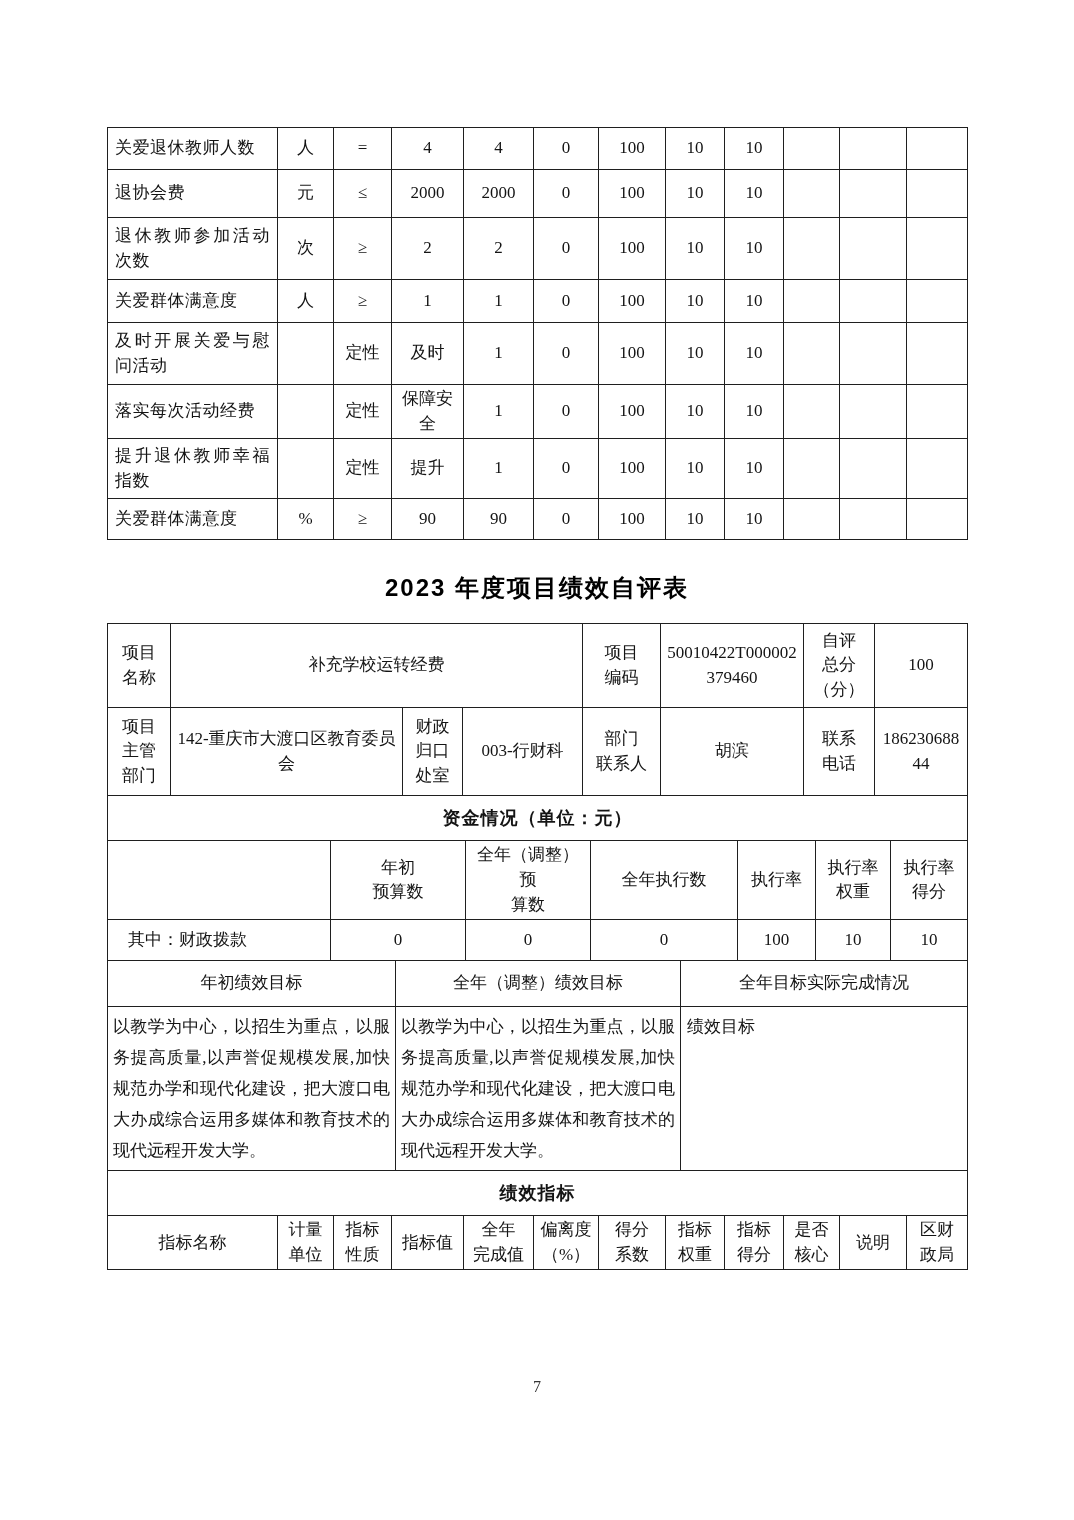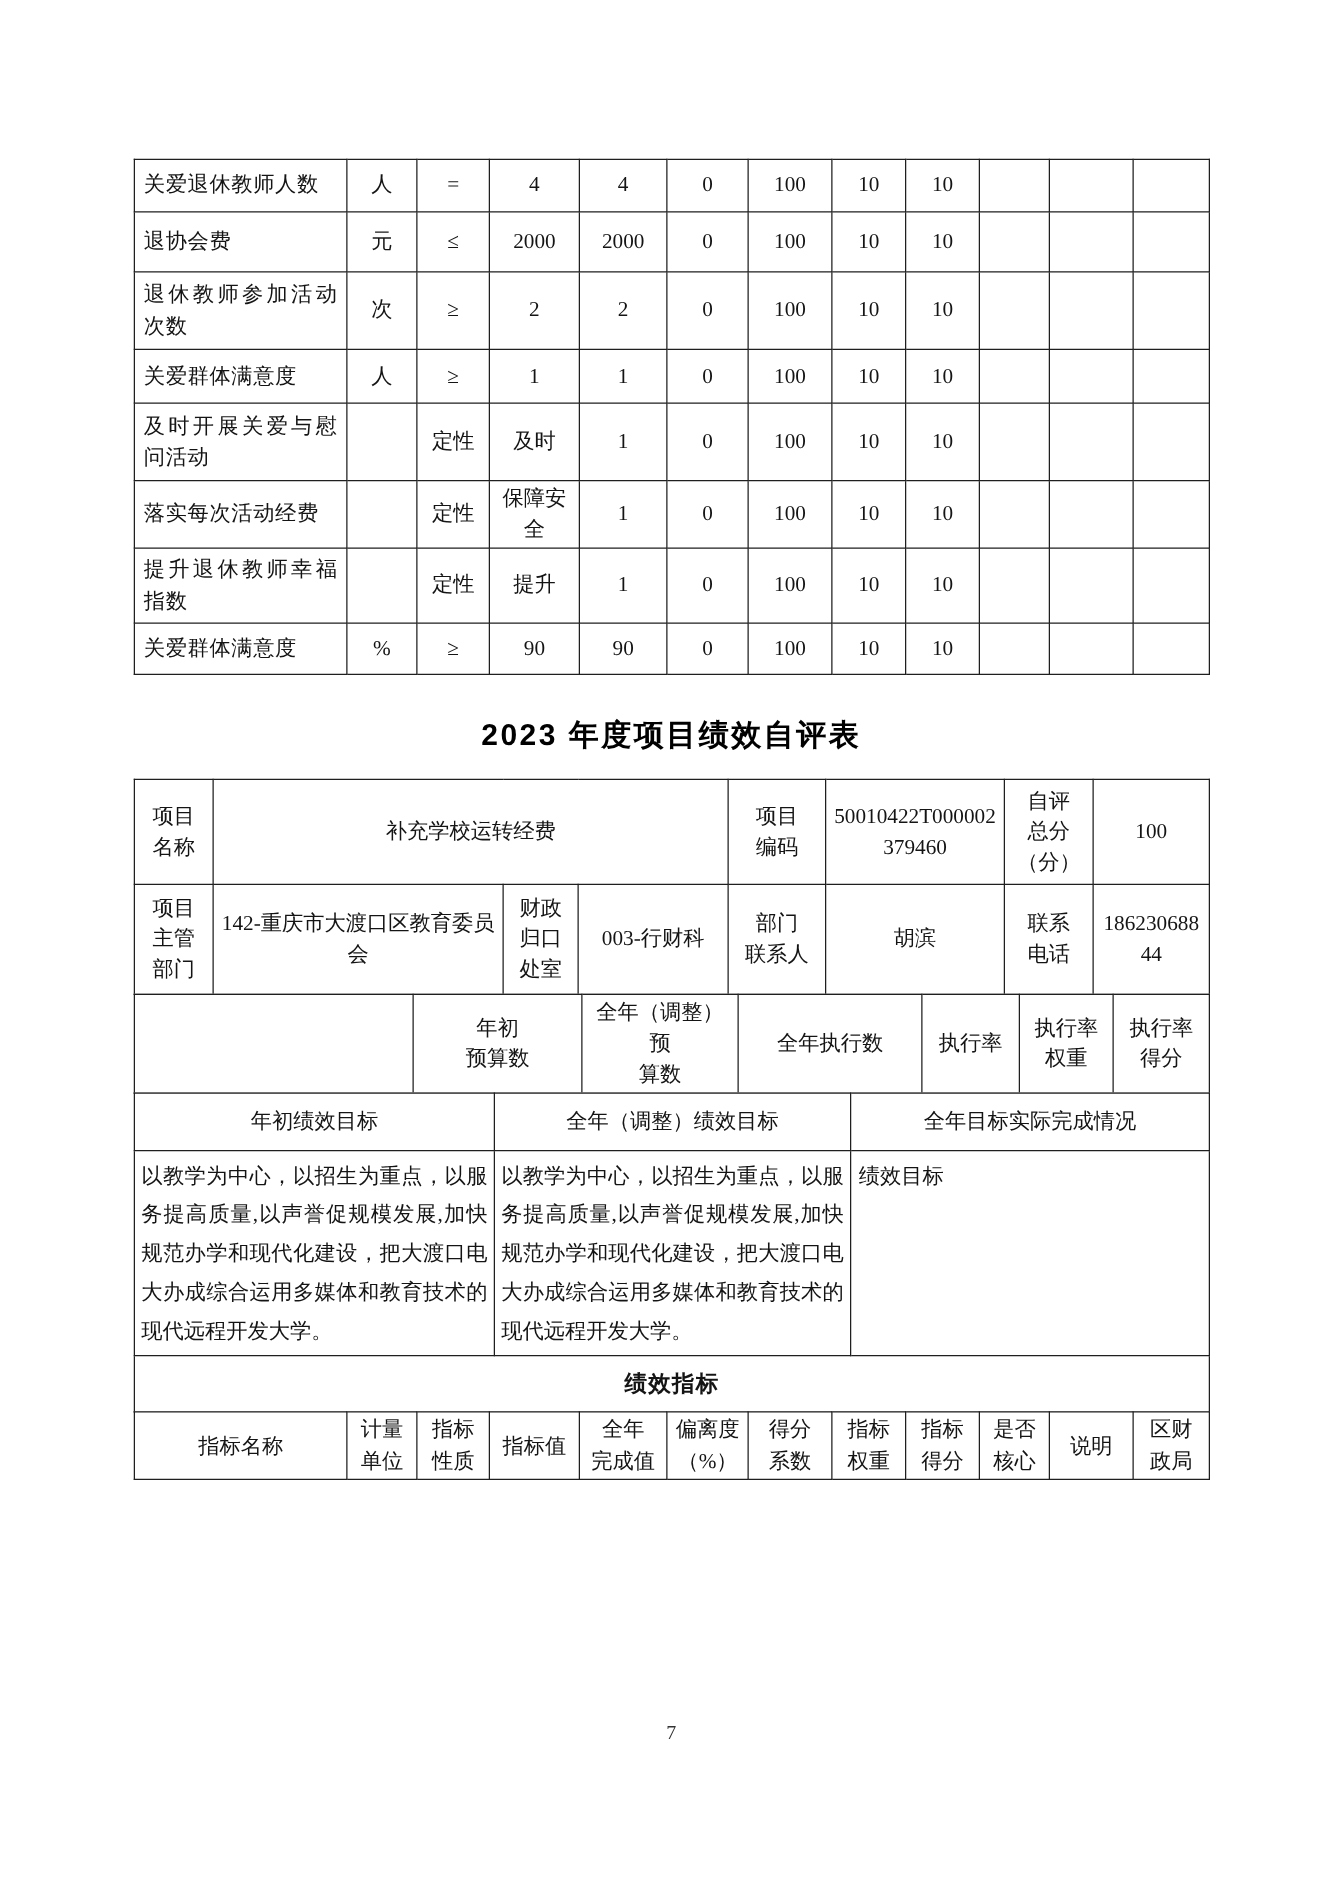--- a/index.html
+++ b/index.html
@@ -211,20 +211,23 @@
 归口
 处室</td>
         <td style="word-break:normal">003-行财科</td>
         <td class="pre">部门
 联系人</td>
         <td>胡滨</td>
         <td class="pre">联系
 电话</td>
         <td>18623068844</td>
       </tr>
+      <tr style="height:40px">
+        <td colspan="8" class="banner">资金情况（单位：元）</td>
+      </tr>
     </tbody>
   </table>
 
   <table>
     <colgroup>
       <col style="width:223px">
         <col style="width:135px">
         <col style="width:125px">
       <col style="width:147px">
         <col style="width:78px">
@@ -237,20 +240,29 @@
         <td class="pre">年初
 预算数</td>
         <td class="pre">全年（调整）预
 算数</td>
         <td class="pre">全年执行数</td>
         <td class="pre">执行率</td>
         <td class="pre">执行率
 权重</td>
         <td class="pre">执行率
 得分</td>
+      </tr>
+      <tr style="height:41px">
+        <td class="indent">其中：财政拨款</td>
+        <td>0</td>
+        <td>0</td>
+        <td>0</td>
+        <td>100</td>
+        <td>10</td>
+        <td>10</td>
       </tr>
     </tbody>
   </table>
 
   <table>
     <colgroup>
       <col style="width:288px">
         <col style="width:285px">
         <col style="width:287px">
     </colgroup>

